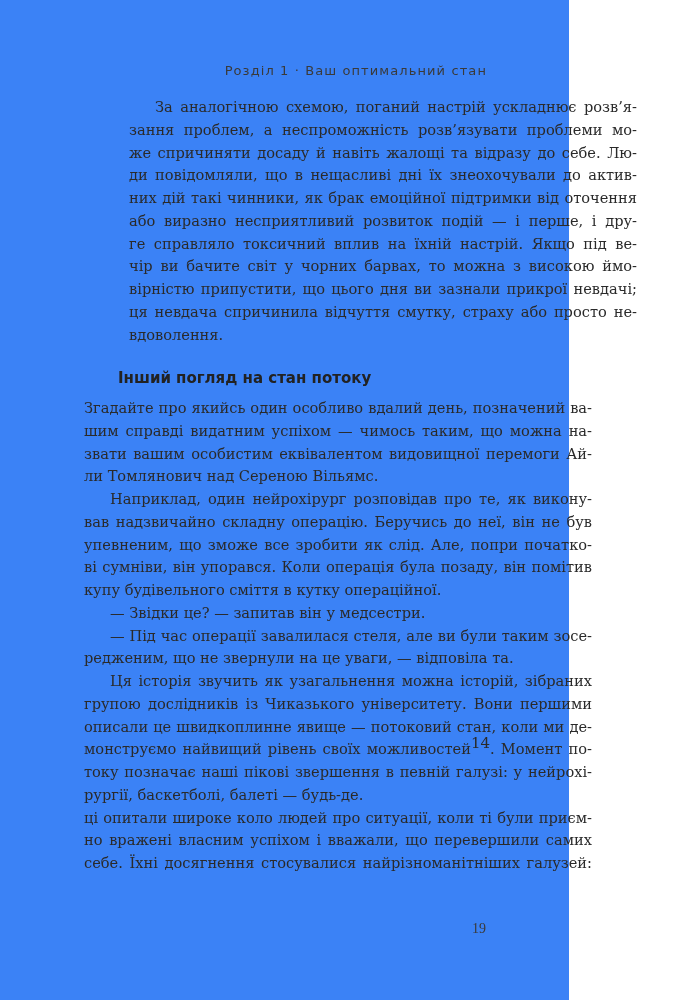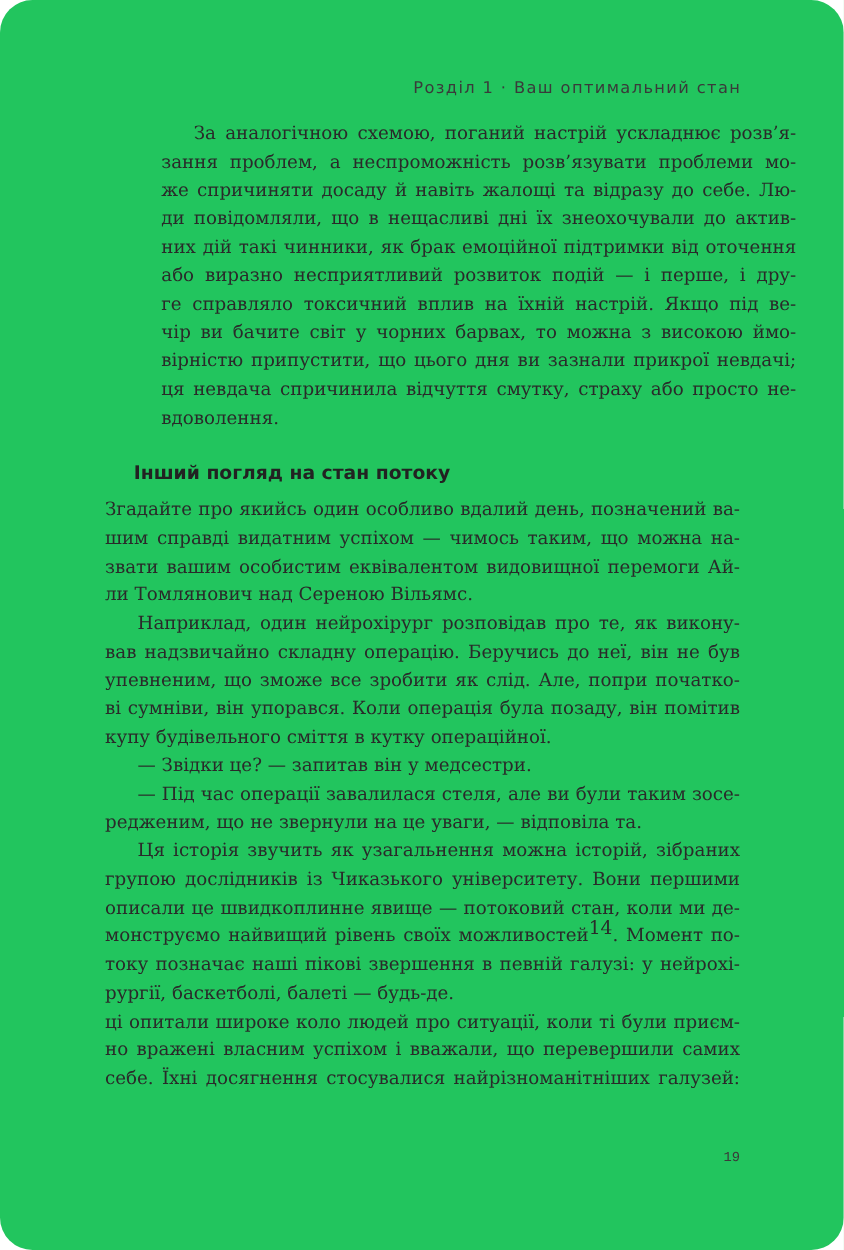--- a/index.html
+++ b/index.html
@@ -1,38 +1,38 @@
 <!DOCTYPE html>
 <html><head>
 <meta charset="utf-8">
 <style>
   html, body { margin: 0; padding: 0; background: #ffffff; }
   body { width: 675px; height: 1000px; position: relative; overflow: hidden; }
-  .page { position: absolute; left: 0; top: 0; width: 675px; height: 1000px; background: #22c55e; border-radius: 26px; }
+  .page { position: absolute; left: 0; top: 0; width: 569px; height: 1000px; background: #3b82f6; }
   .running-head {
     position: absolute; right: 82px; top: 63px;
     font-family: "DejaVu Sans", sans-serif; font-size: 13px; letter-spacing: 1.1px;
     color: #3a3a3a; white-space: nowrap;
   }
   .text-block { position: absolute; left: 84px; width: 508px; }
   .line {
     display: block; height: 22.75px; line-height: 22.75px;
     font-family: "DejaVu Serif", serif; font-size: 14.6px; color: #2a2a2a;
     white-space: nowrap; text-align: justify; text-align-last: justify;
   }
   .line.last { text-align-last: left; }
   .line.indent { padding-left: 26px; }
   .heading {
-    position: absolute; left: 107px; top: 369px;
+    position: absolute; left: 118px; top: 369px;
     font-family: "DejaVu Sans", sans-serif; font-weight: bold; font-size: 15px; color: #222;
     white-space: nowrap;
   }
   .page-number {
     position: absolute; right: 83px; top: 921px;
-    font-family: Liberation Mono, monospace; font-size: 11px; color: #3a3a3a;
+    font-family: Liberation Serif, serif; font-size: 14px; color: #3a3a3a;
   }
   sup { font-size: 15px; line-height: 0; }
 </style>
 </head>
 <body>
 
 <div class="page">
 
   <div class="running-head">Розділ 1 · Ваш оптимальний стан</div>
 

